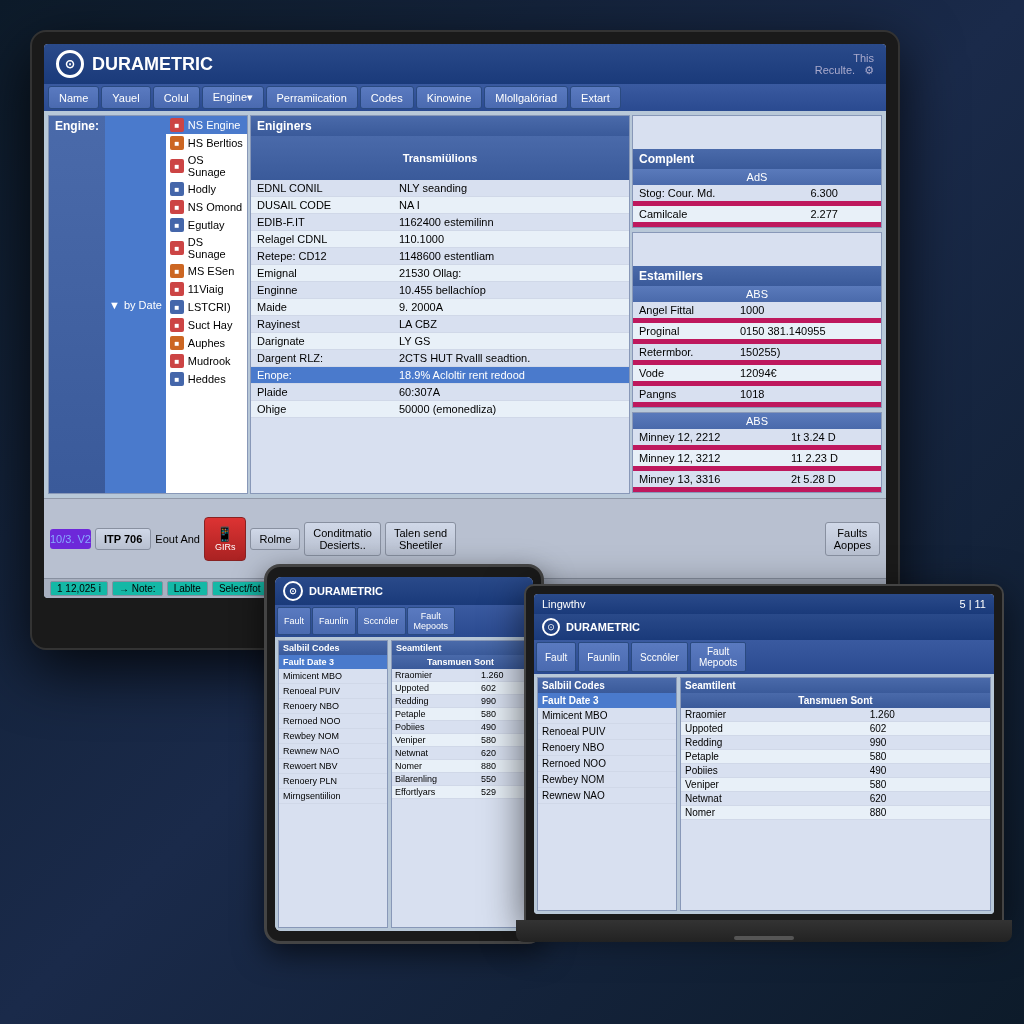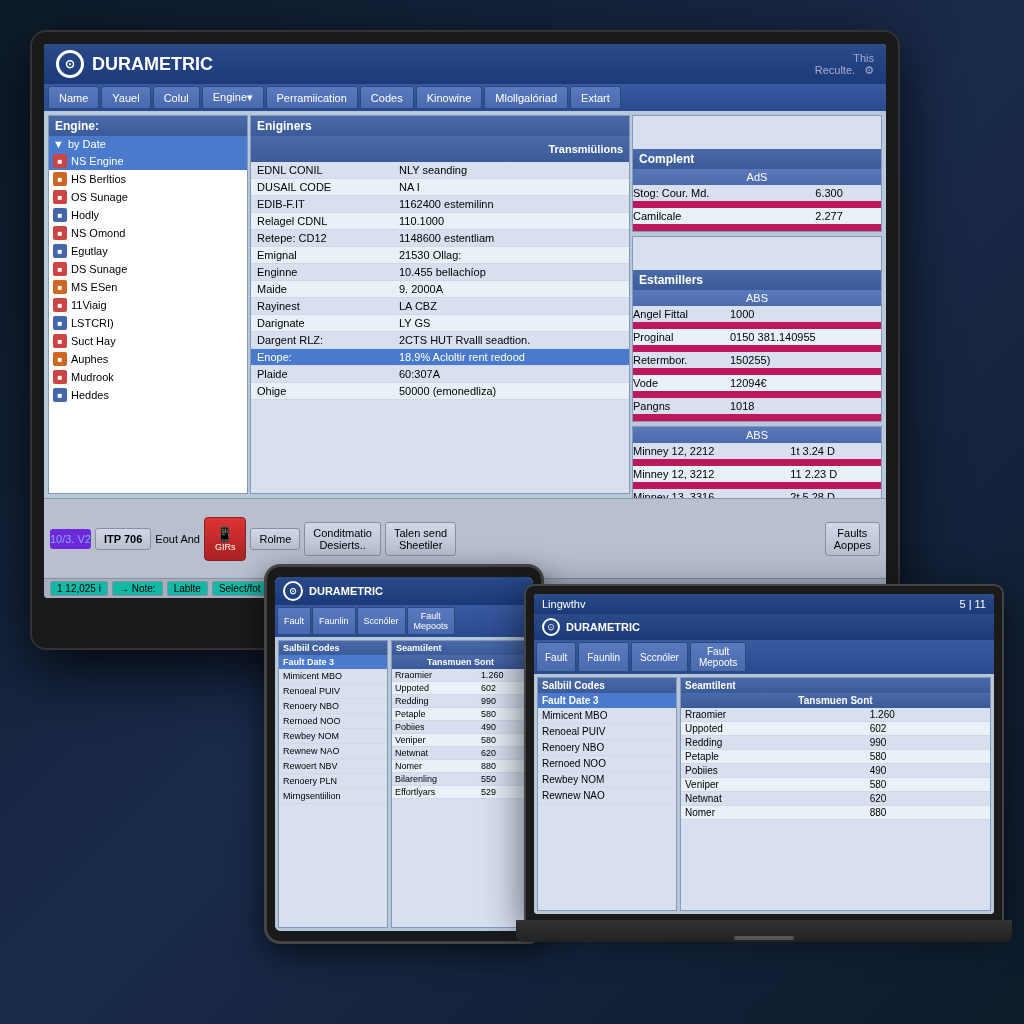--- a/index.html
+++ b/index.html
@@ -141,21 +141,21 @@
       padding: 4px;
       background: #b8c8d8;
     }
 
     
     .panel-left {
       width: 200px;
       background: #d8e0f0;
       border: 1px solid #8898b8;
       display: flex;
-      flex-direction: column;
+      flex-direction: row;
     }
 
     .panel-header {
       background: linear-gradient(to bottom, #4a6aaa, #3a5a9a);
       color: white;
       padding: 3px 6px;
       font-size: 12px;
       font-weight: bold;
     }
 
@@ -207,22 +207,22 @@
 
     .data-table {
       width: 100%;
       border-collapse: collapse;
       font-size: 11px;
     }
 
     .data-table th {
       background: linear-gradient(to bottom, #4a6aaa, #3a5a9a);
       color: white;
-      padding: 7px 6px;
-      text-align: right;
+      padding: 16px 6px;
+      text-align: center;
     }
 
     .data-table td {
       padding: 2px 6px;
       border-bottom: 1px solid #d0d8e8;
     }
 
     .data-table tr:nth-child(even) td { background: #e8f0f8; }
     .data-table tr.highlighted td { background: #4a7acc; color: white; }
 
@@ -261,22 +261,22 @@
       text-align: center;
     }
 
     .sub-panel table {
       width: 100%;
       font-size: 11px;
       border-collapse: collapse;
     }
 
     .sub-panel td {
-      padding: 2px 0;
-      border-bottom: 7px solid #be185d;
+      padding: 2px 6px;
+      border-bottom: 5px solid #be185d;
     }
 
     .sub-panel tr:nth-child(even) td { background: #e8f0f8; }
 
     
     .app-toolbar {
       background: #b8c0d0;
       padding: 4px 6px;
       display: flex;
       align-items: center;

